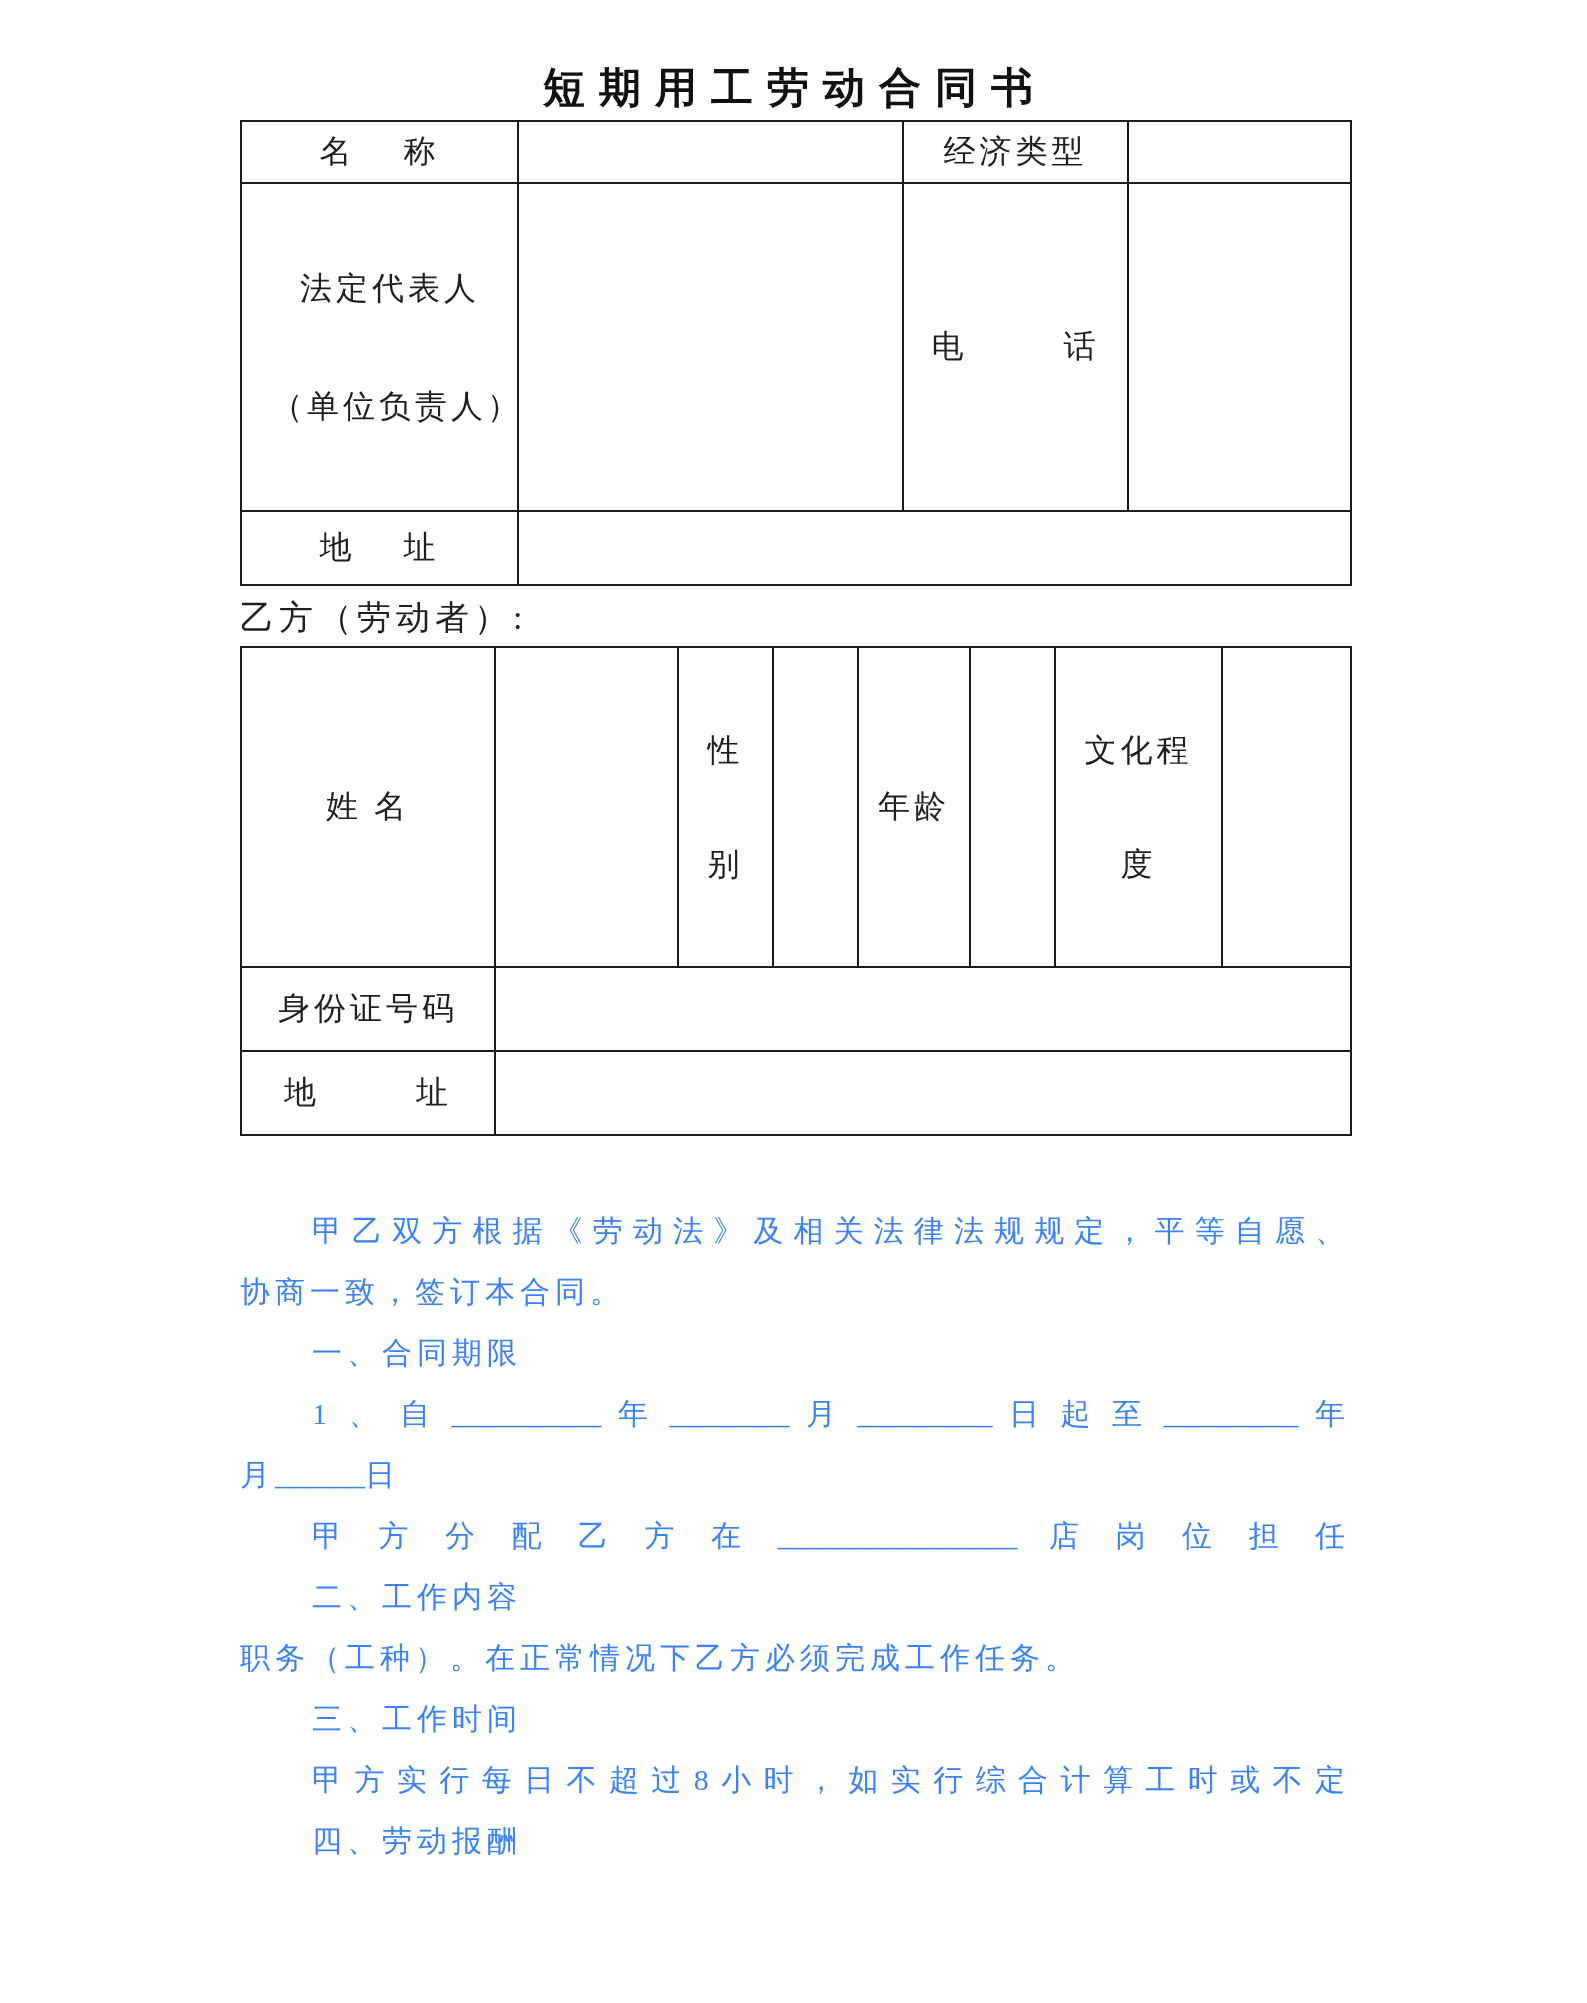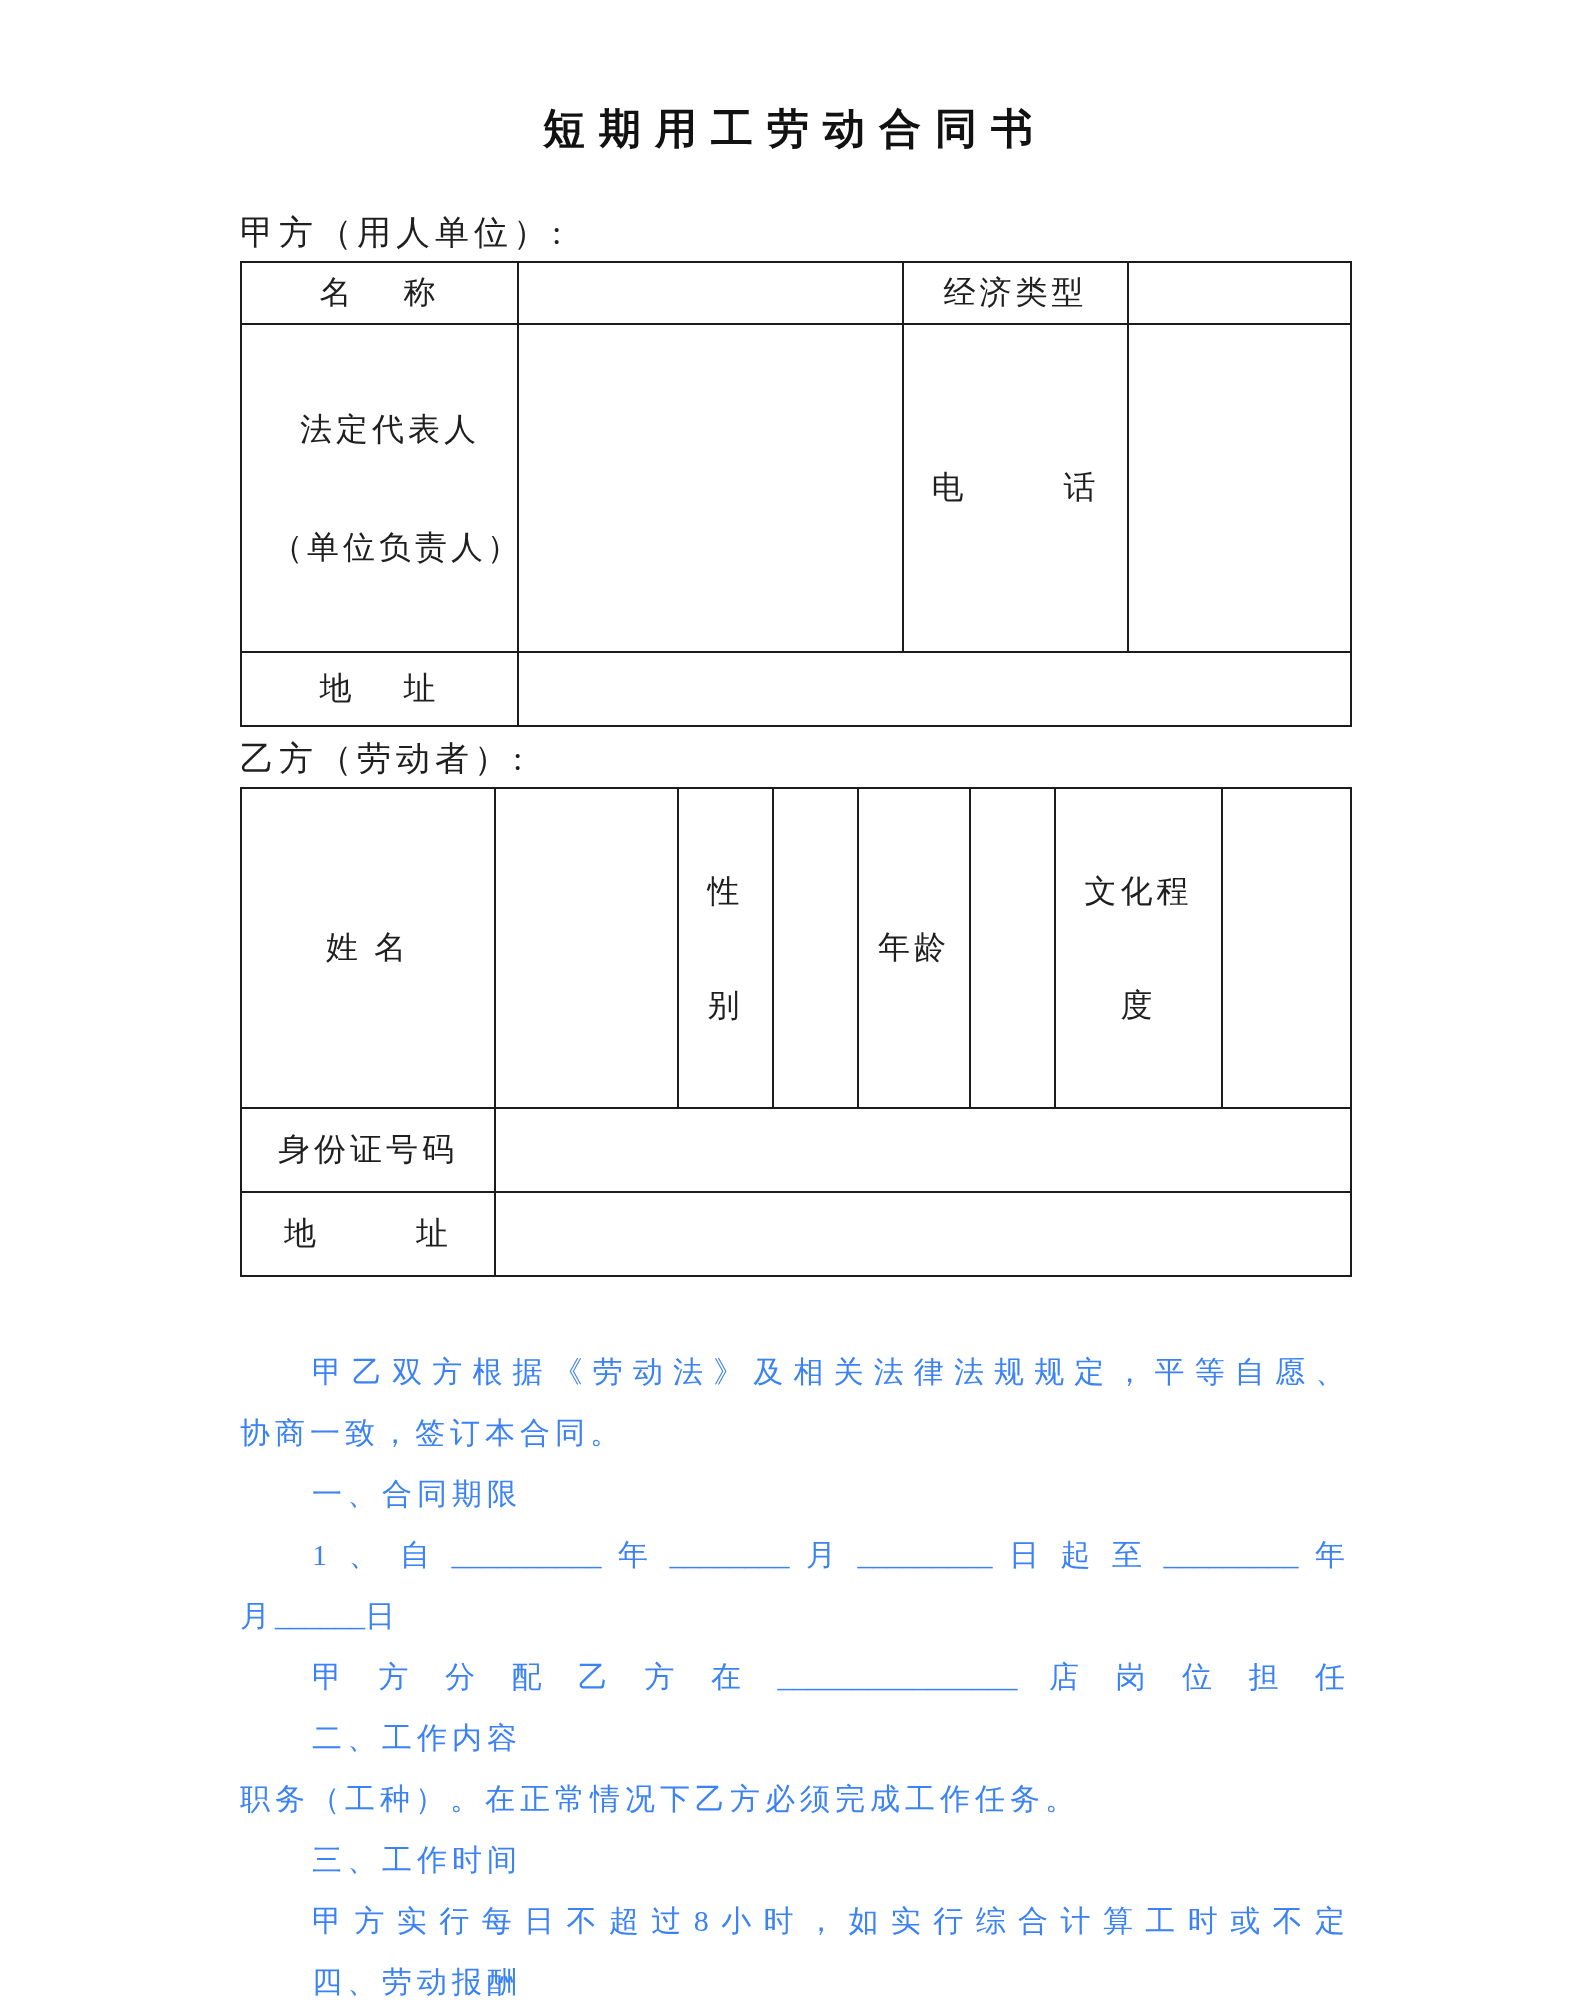--- a/index.html
+++ b/index.html
@@ -3,21 +3,21 @@
 <meta charset="utf-8">
 <style>
   html,body{margin:0;padding:0;}
   body{
     width:1587px;height:2003px;overflow:hidden;background:#ffffff;
     font-family:"Liberation Serif","DejaVu Serif",serif;color:#1f1f1f;
     position:relative;
   }
   .content{position:absolute;left:240px;top:0;width:1110px;}
   .doc-title{
-    padding-top:103px;text-align:center;font-size:42px;font-weight:bold;
+    padding-top:62px;text-align:center;font-size:42px;font-weight:bold;
     letter-spacing:14px;line-height:52px;color:#111;
   }
   .party-label{font-size:34px;line-height:44px;letter-spacing:5px;}
   .party-label.a{margin-top:56px;}
   .party-label.b{margin-top:10px;}
   table.form{
     border-collapse:collapse;width:1110px;table-layout:fixed;margin-top:6px;
   }
   table.form td{
     border:2px solid #1c1c1c;font-size:32px;letter-spacing:4px;
@@ -42,21 +42,20 @@
   .just{text-align:justify;text-align-last:justify;}
   .blank{letter-spacing:0;}
 </style>
 </head>
 <body>
 
 <div class="content">
 
   <div class="doc-title">短期用工劳动合同书</div>
 
-  <div class="party-label a">甲方（用人单位）:</div>
 
   <table class="form t1">
     <colgroup>
       <col style="width:277px">
         <col style="width:385px">
         <col style="width:225px">
         <col style="width:223px">
     </colgroup>
     <tbody>
       <tr class="r1">

